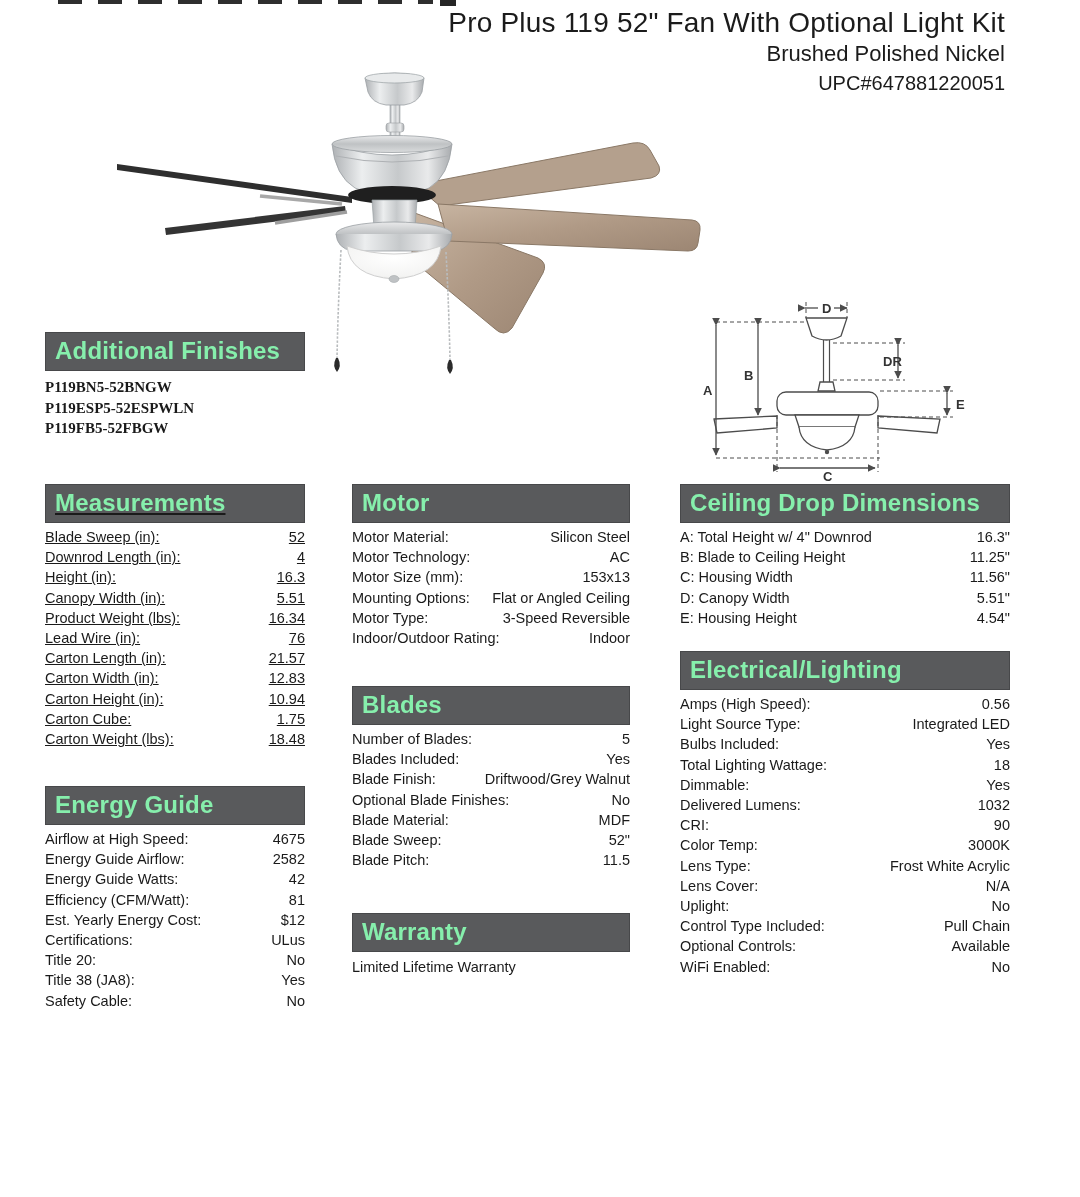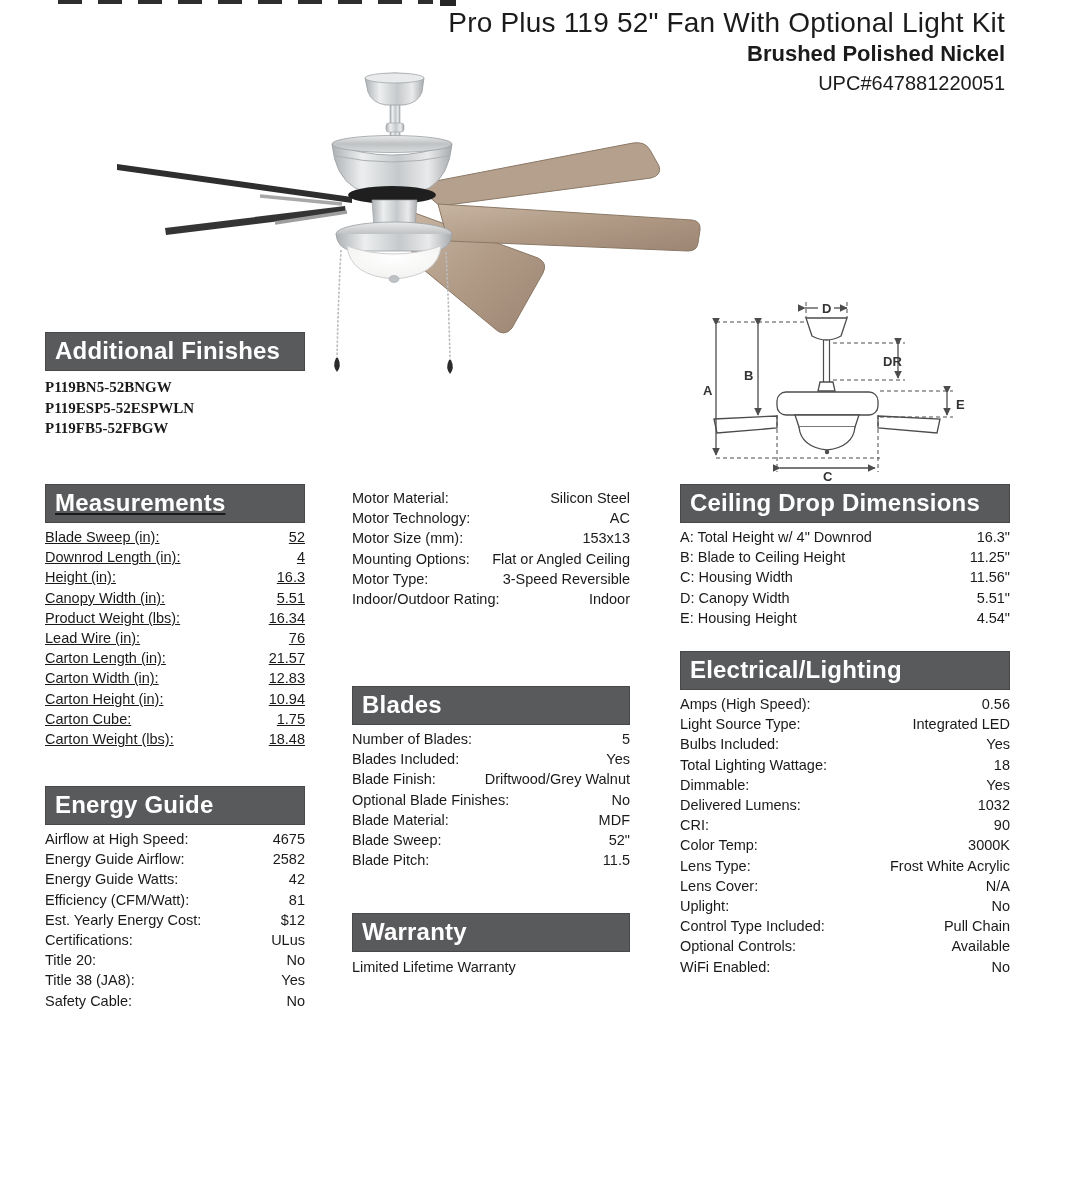--- a/index.html
+++ b/index.html
@@ -10,26 +10,26 @@
   }
   
   .cutoff-strip{
     position:absolute;left:58px;top:0;width:375px;height:4px;
     background:repeating-linear-gradient(90deg,#2e2e2e 0 24px,transparent 24px 40px);
   }
   .cutoff-mark{position:absolute;left:440px;top:0;width:16px;height:6px;background:#262626;}
   
   .title-block{position:absolute;top:6px;right:75px;text-align:right;}
   .title-block h1{margin:0;font-size:28px;font-weight:400;letter-spacing:.2px;color:#1b1b1b;line-height:33px;}
-  .title-block .sub{font-size:22px;font-weight:700;color:#1b1b1b;line-height:30px;}
+  .title-block .sub{font-size:22px;font-weight:400;color:#1b1b1b;line-height:30px;}
   .title-block .upc{font-size:20px;font-weight:400;color:#1b1b1b;line-height:29px;}
   
   .spec{position:absolute;}
   .bar{
-    background:var(--bar,#595a5c);border:1px solid #47484a;color:#ffffff;
+    background:var(--bar,#595a5c);border:1px solid #47484a;color:#86efac;
     font-size:24px;font-weight:bold;height:37px;line-height:36px;
     padding:0 9px;letter-spacing:.2px;white-space:nowrap;overflow:hidden;
   }
   .rows{margin-top:4px;}
   .row{display:flex;justify-content:space-between;font-size:14.5px;line-height:20.2px;}
   .row .lbl{white-space:nowrap;}
   .row .val{white-space:nowrap;text-align:right;}
   .codes{margin-top:6px;font-size:15px;font-weight:bold;line-height:20.5px;font-family:Liberation Serif, serif;}
   .note{margin-top:5px;font-size:14.5px;line-height:20px;}
   svg text{font-family:"Liberation Sans",sans-serif;}
@@ -297,20 +297,23 @@
         </div>
 
         <div class="row">
           <span class="lbl">Safety Cable:</span>
           <span class="val">No</span>
         </div>
       </div>
   </section>
 
   <section class="spec" style="left:352px;top:484px;width:278px;">
+    <div class="bar">
+      <span>Motor</span>
+    </div>
     <div class="rows">
 
         <div class="row">
           <span class="lbl">Motor Material:</span>
           <span class="val">Silicon Steel</span>
         </div>
 
         <div class="row">
           <span class="lbl">Motor Technology:</span>
           <span class="val">AC</span>

